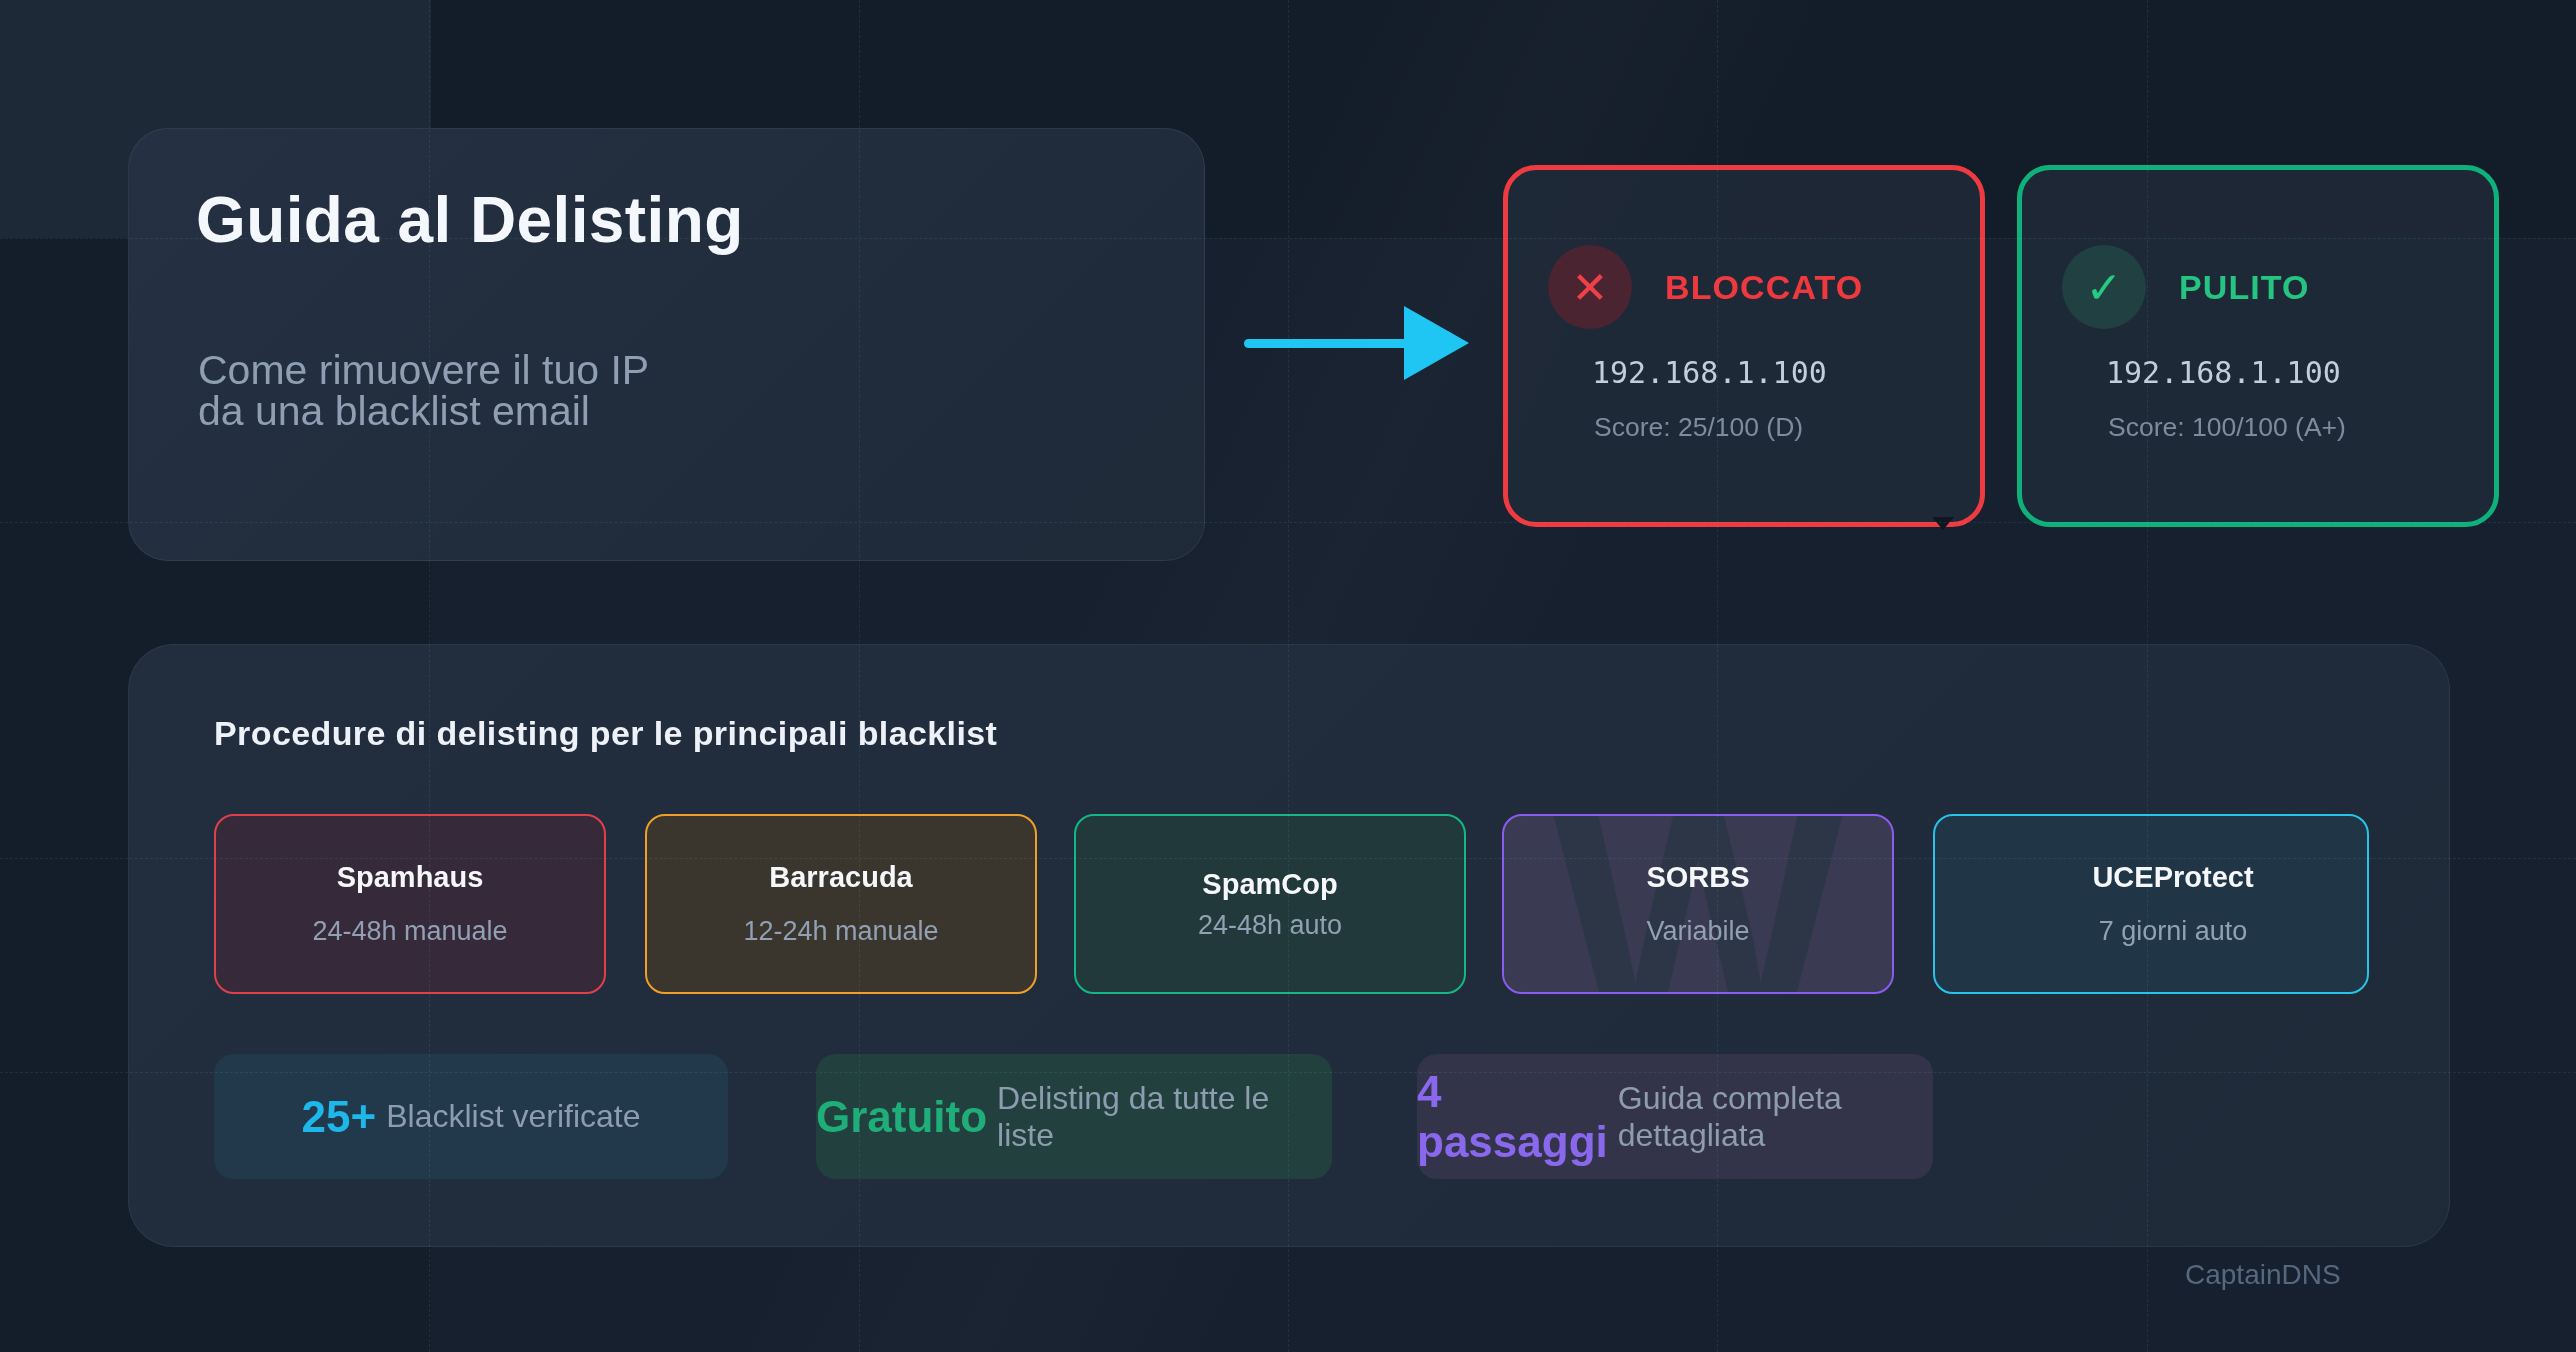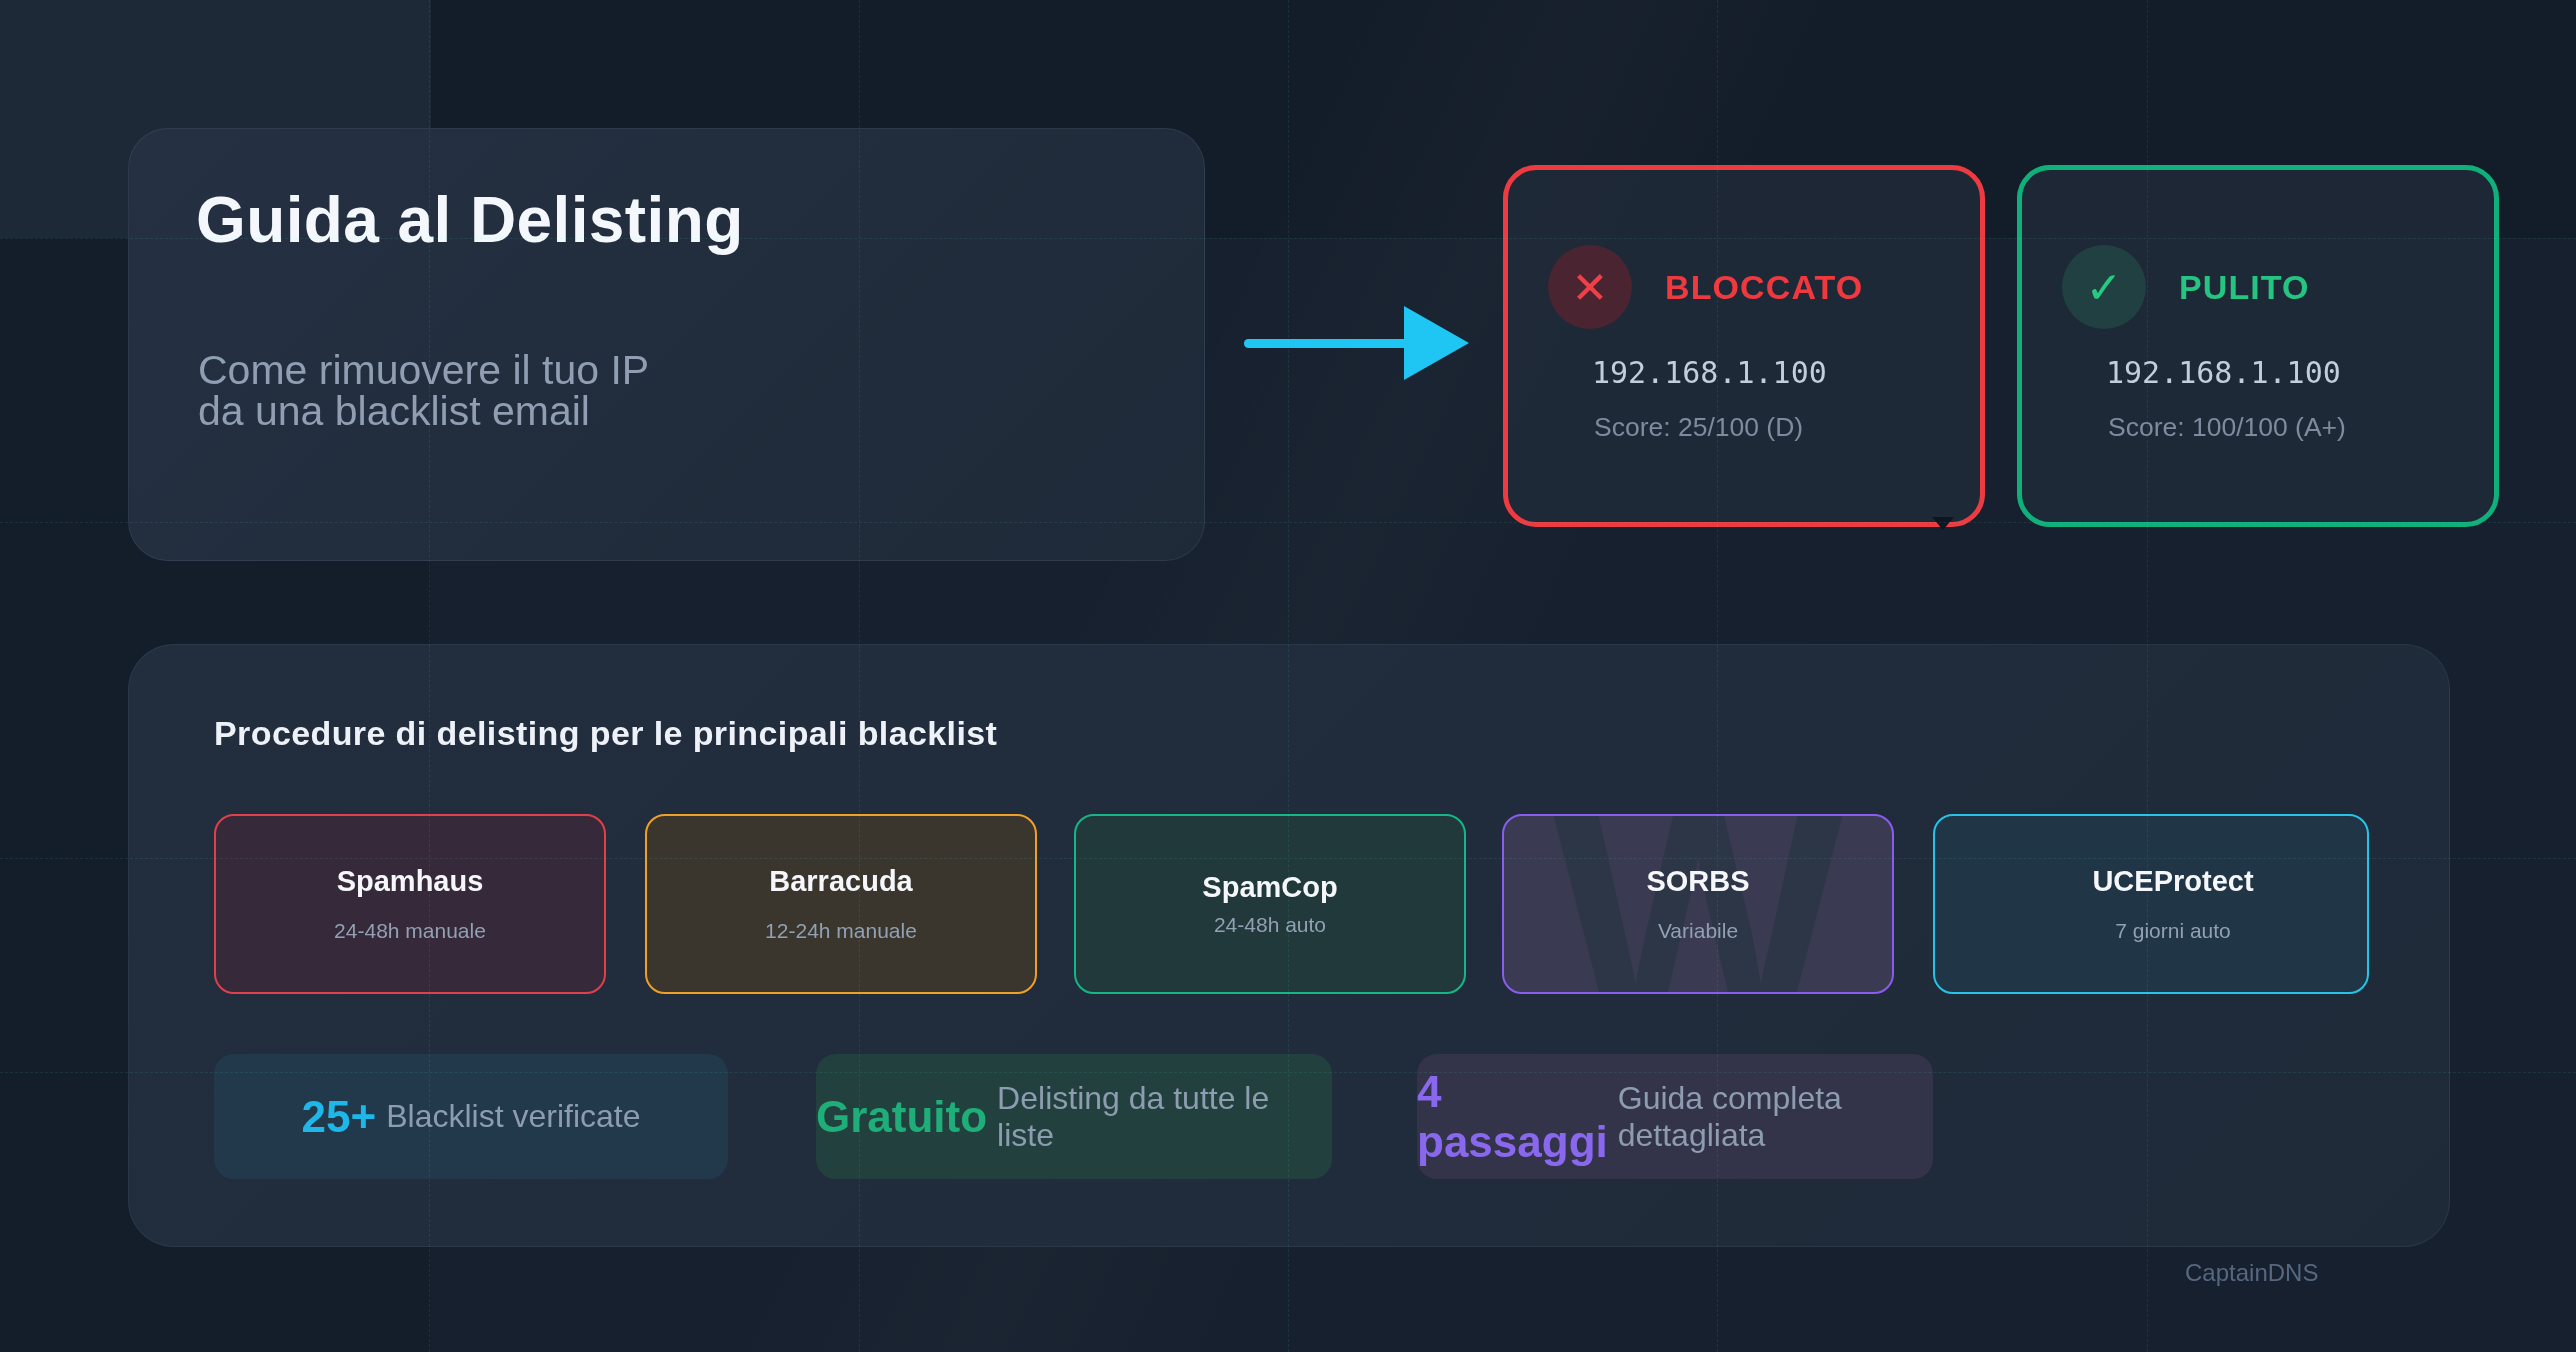--- a/index.html
+++ b/index.html
@@ -67,21 +67,21 @@
     background:linear-gradient(135deg,#222e3e 0%,#1f2a39 100%);
     border:1.4px solid rgba(148,163,184,0.10);border-radius:46px;}
   .panel-heading{position:absolute;left:85px;top:69px;font-size:34px;font-weight:700;
     color:#eef2f8;letter-spacing:0.4px;}
 
   
   .bl-card{position:absolute;top:169px;width:388px;height:176px;border-radius:20px;
     display:flex;flex-direction:column;align-items:center;justify-content:center;
     gap:21.5px;overflow:hidden;}
   .bl-card .bl-name{font-size:29px;font-weight:700;color:#f5f7fa;z-index:2;}
-  .bl-card .bl-time{font-size:21px;color:#92a0b3;z-index:2;}
+  .bl-card .bl-time{font-size:27px;color:#92a0b3;z-index:2;}
   .bl-spamhaus  {left:85px; background:#36293a;border:2.9px solid #e0404a;}
   .bl-barracuda {left:516px; background:#3a362e;border:2.9px solid #f0a028;}
   .bl-spamcop   {left:945px;background:#21393a;border:2.9px solid #15b787;gap:9px;}
   .bl-sorbs     {left:1373px;background:#3a3a52;border:2.9px solid #8a5cf0;}
   .bl-uceprotect{left:1804px;background:#203546;border:2.9px solid #27c3e8;padding-left:44px;}
   .bl-watermark{position:absolute;left:50%;top:58%;transform:translate(-50%,-50%);
     font-size:308px;font-weight:700;color:#2c3745;opacity:0.85;z-index:1;
     font-family:"Liberation Sans", sans-serif;}
 
   
@@ -89,21 +89,21 @@
     display:flex;flex-direction:row;align-items:center;justify-content:center;gap:10px;}
   .stat-box .stat-value{font-size:44px;font-weight:700;}
   .stat-box .stat-label{font-size:32px;color:#8d9cb0;}
   .stat-1{left:85px; width:514px;background:#21394b;}
   .stat-1 .stat-value{color:#1eb7ea;}
   .stat-2{left:687px; width:516px;background:#22403d;}
   .stat-2 .stat-value{color:#1fae79;}
   .stat-3{left:1288px;width:516px;background:#333349;}
   .stat-3 .stat-value{color:#8a68ee;}
 
-  .brand{position:absolute;left:2185px;top:1259px;font-size:24px;color:#56687f;}
+  .brand{position:absolute;left:2185px;top:1259px;font-size:28px;color:#56687f;}
 </style>
 </head>
 <body>
 
 <div class="stage">
 
   <div class="bg-cell-light"></div>
   <div class="bg-band-topright"></div>
   <div class="bg-band-bottomleft"></div>
   <div class="sheen"></div>

